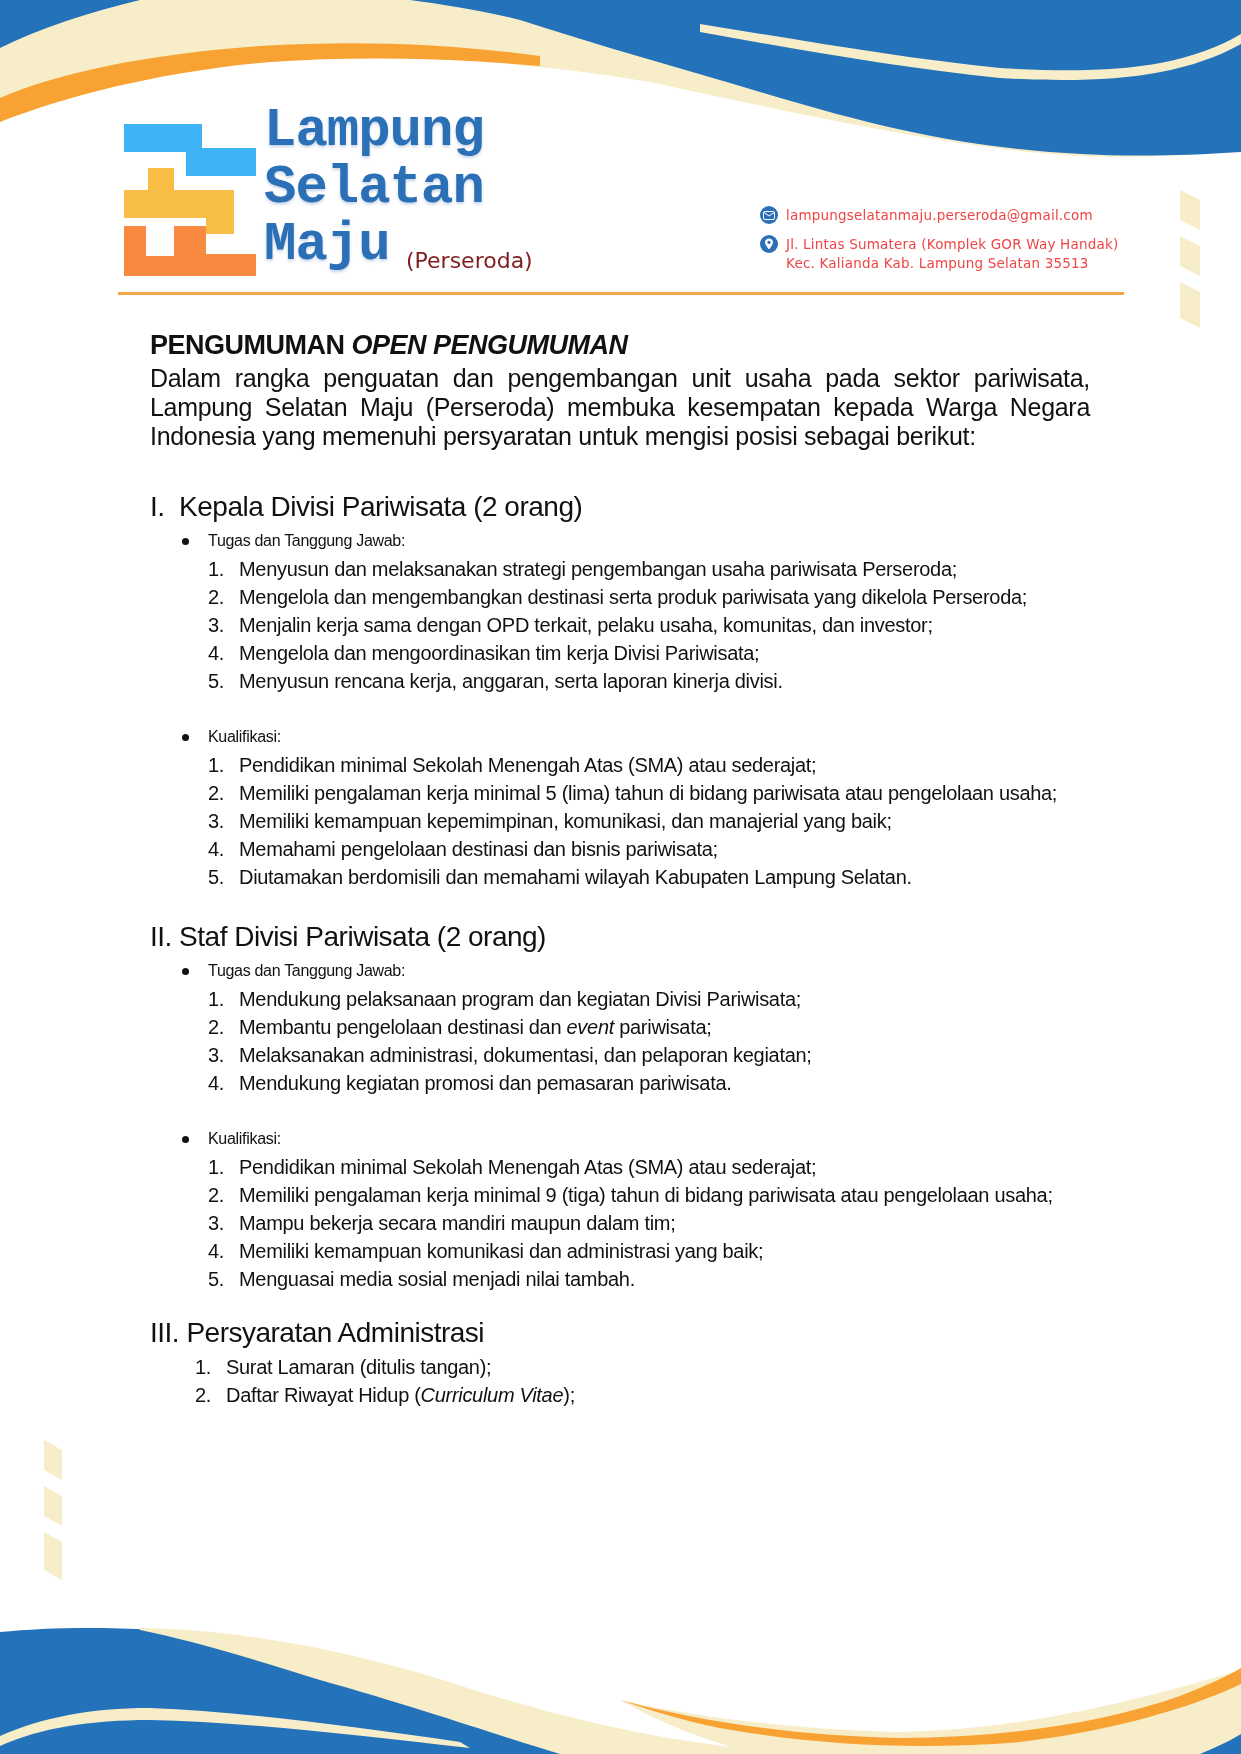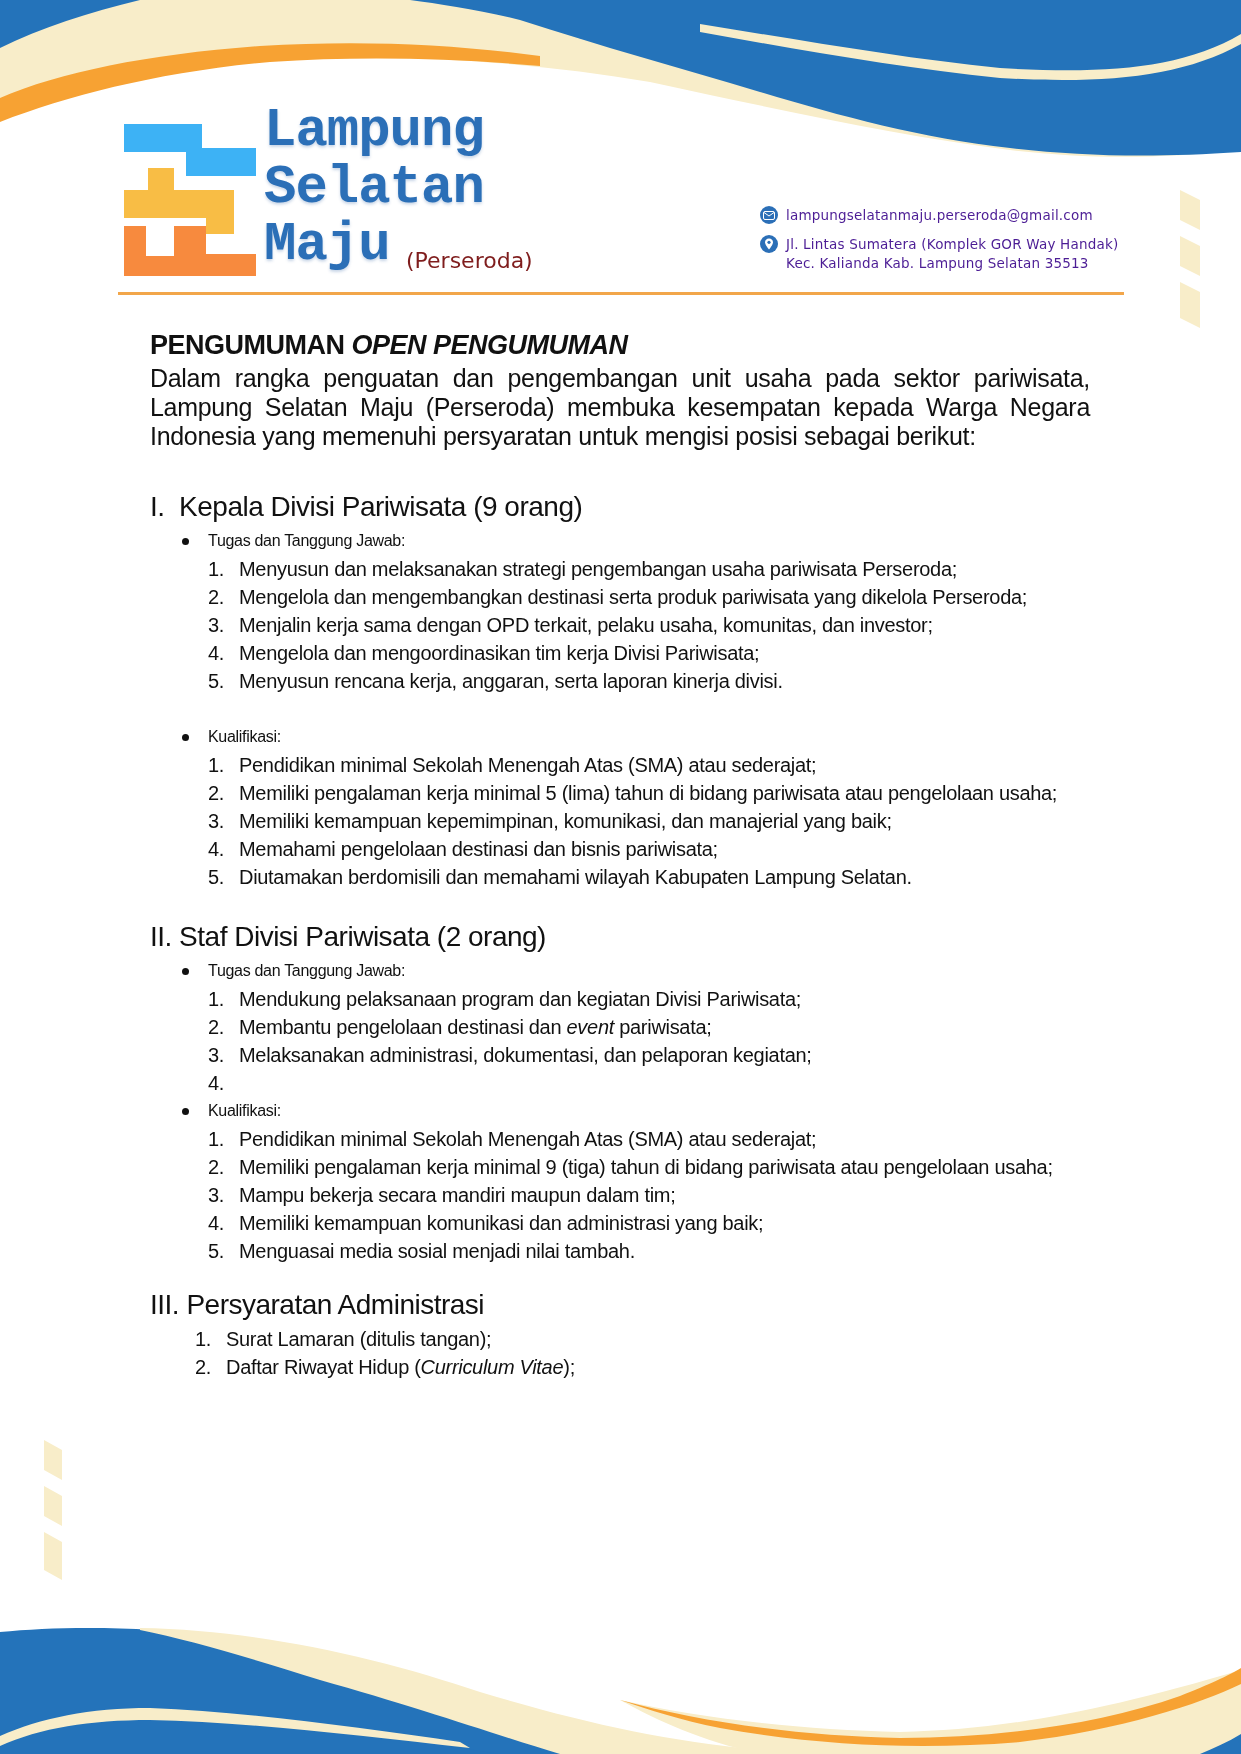--- a/index.html
+++ b/index.html
@@ -15,21 +15,21 @@
   
   .logo { position: absolute; left: 124px; top: 108px; width: 420px; height: 180px; }
   .logo-mark { position: absolute; left: 0; top: 8px; width: 132px; height: 160px; }
   .logo-text { position: absolute; left: 140px; top: -6px; color: #2b6fb7; font-weight: bold;
     font-family: Liberation Mono, monospace; letter-spacing: -1px;
     text-shadow: 0 2px 3px rgba(40,90,160,0.25); }
   .logo-line { display: block; font-size: 54px; line-height: 57px; }
   .logo-sub { position: absolute; left: 282px; top: 140px; font-size: 22px; color: #7f1d1d;
     font-family: "DejaVu Sans", sans-serif; font-weight: normal; letter-spacing: 0; text-shadow: none; }
 
-  .contact { position: absolute; left: 760px; top: 206px; font-size: 13.5px; color: #4c1d95;
+  .contact { position: absolute; left: 760px; top: 206px; font-size: 13.5px; color: #ef4444;
     font-family: "DejaVu Sans", sans-serif; }
   .contact-row { display: flex; align-items: flex-start; margin-bottom: 10px; }
   .contact-icon { width: 18px; height: 18px; border-radius: 50%; background: #2b6fb7; margin-right: 8px;
     flex: none; display: flex; align-items: center; justify-content: center; margin-top: 0px; }
   .contact-text { line-height: 19px; letter-spacing: 0.2px; }
 
   .header-rule { position: absolute; left: 118px; top: 292px; width: 1006px; height: 3px; background: #f2a64a; }
 
   
   .content { position: absolute; left: 150px; top: 326px; width: 940px; }
@@ -128,21 +128,21 @@
   </div>
 </div>
 
 <div class="header-rule"></div>
 
 <div class="content">
   <div class="title1"><span>PENGUMUMAN </span><em>OPEN PENGUMUMAN</em></div>
   <p class="intro">Dalam rangka penguatan dan pengembangan unit usaha pada sektor pariwisata, Lampung Selatan Maju (Perseroda) membuka kesempatan kepada Warga Negara Indonesia yang memenuhi persyaratan untuk mengisi posisi sebagai berikut:</p>
 
   <div class="section">
-    <div class="section-title" style="white-space:pre">I.  Kepala Divisi Pariwisata (9 orang)</div>
+    <div class="section-title" style="white-space:pre">I.  Kepala Divisi Pariwisata (2 orang)</div>
     <div class="bullet-block">
       <div class="bullet-label">Tugas dan Tanggung Jawab:</div>
       <ol class="items">
         <li><span class="num">1.</span><span>Menyusun dan melaksanakan strategi pengembangan usaha pariwisata Perseroda;</span></li>
         <li><span class="num">2.</span><span>Mengelola dan mengembangkan destinasi serta produk pariwisata yang dikelola Perseroda;</span></li>
         <li><span class="num">3.</span><span>Menjalin kerja sama dengan OPD terkait, pelaku usaha, komunitas, dan investor;</span></li>
         <li><span class="num">4.</span><span>Mengelola dan mengoordinasikan tim kerja Divisi Pariwisata;</span></li>
         <li><span class="num">5.</span><span>Menyusun rencana kerja, anggaran, serta laporan kinerja divisi.</span></li>
       </ol>
     </div>
@@ -159,21 +159,21 @@
   </div>
 
   <div class="section">
     <div class="section-title">II. Staf Divisi Pariwisata (2 orang)</div>
     <div class="bullet-block">
       <div class="bullet-label">Tugas dan Tanggung Jawab:</div>
       <ol class="items">
         <li><span class="num">1.</span><span>Mendukung pelaksanaan program dan kegiatan Divisi Pariwisata;</span></li>
         <li><span class="num">2.</span><span>Membantu pengelolaan destinasi dan </span><em>event</em><span> pariwisata;</span></li>
         <li><span class="num">3.</span><span>Melaksanakan administrasi, dokumentasi, dan pelaporan kegiatan;</span></li>
-        <li><span class="num">4.</span></li>
+        <li><span class="num">4.</span><span>Mendukung kegiatan promosi dan pemasaran pariwisata.</span></li>
       </ol>
     </div>
     <div class="bullet-block">
       <div class="bullet-label">Kualifikasi:</div>
       <ol class="items">
         <li><span class="num">1.</span><span>Pendidikan minimal Sekolah Menengah Atas (SMA) atau sederajat;</span></li>
         <li><span class="num">2.</span><span>Memiliki pengalaman kerja minimal 9 (tiga) tahun di bidang pariwisata atau pengelolaan usaha;</span></li>
         <li><span class="num">3.</span><span>Mampu bekerja secara mandiri maupun dalam tim;</span></li>
         <li><span class="num">4.</span><span>Memiliki kemampuan komunikasi dan administrasi yang baik;</span></li>
         <li><span class="num">5.</span><span>Menguasai media sosial menjadi nilai tambah.</span></li>

